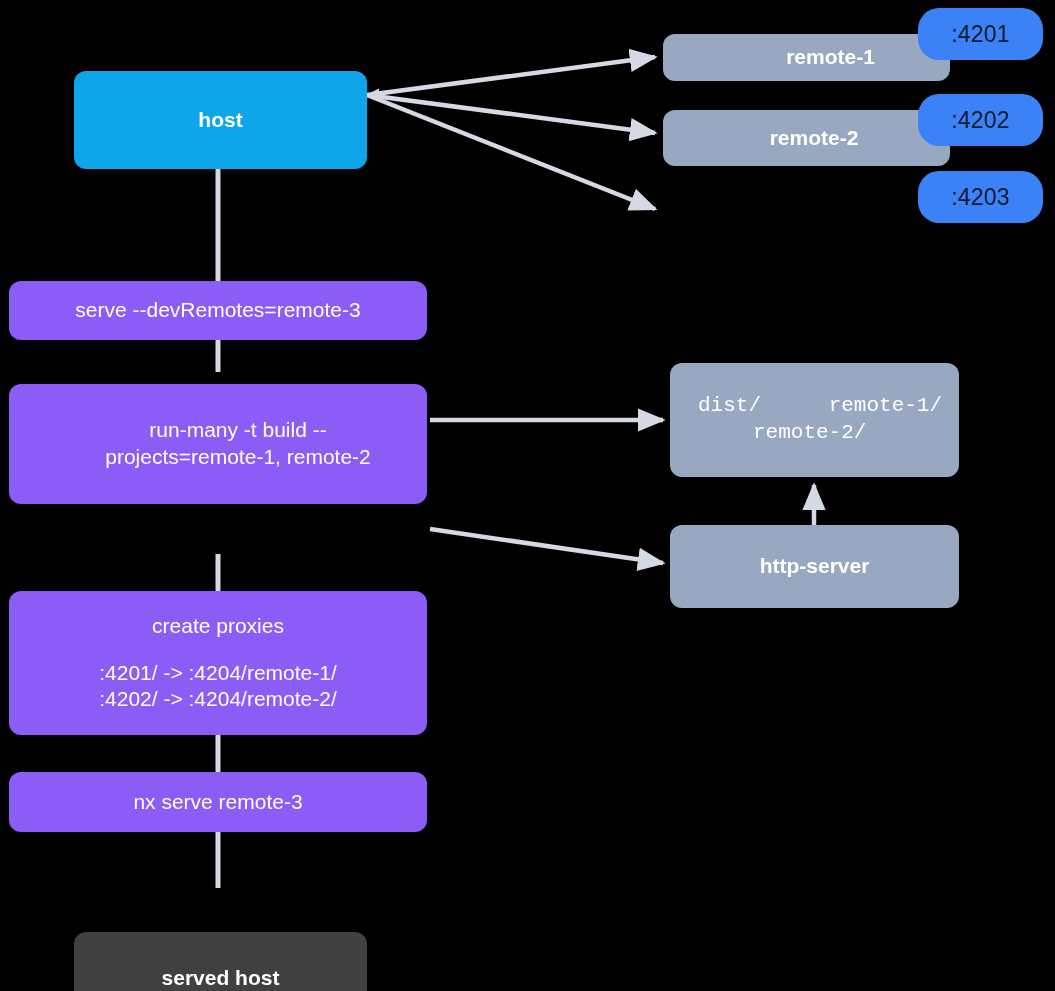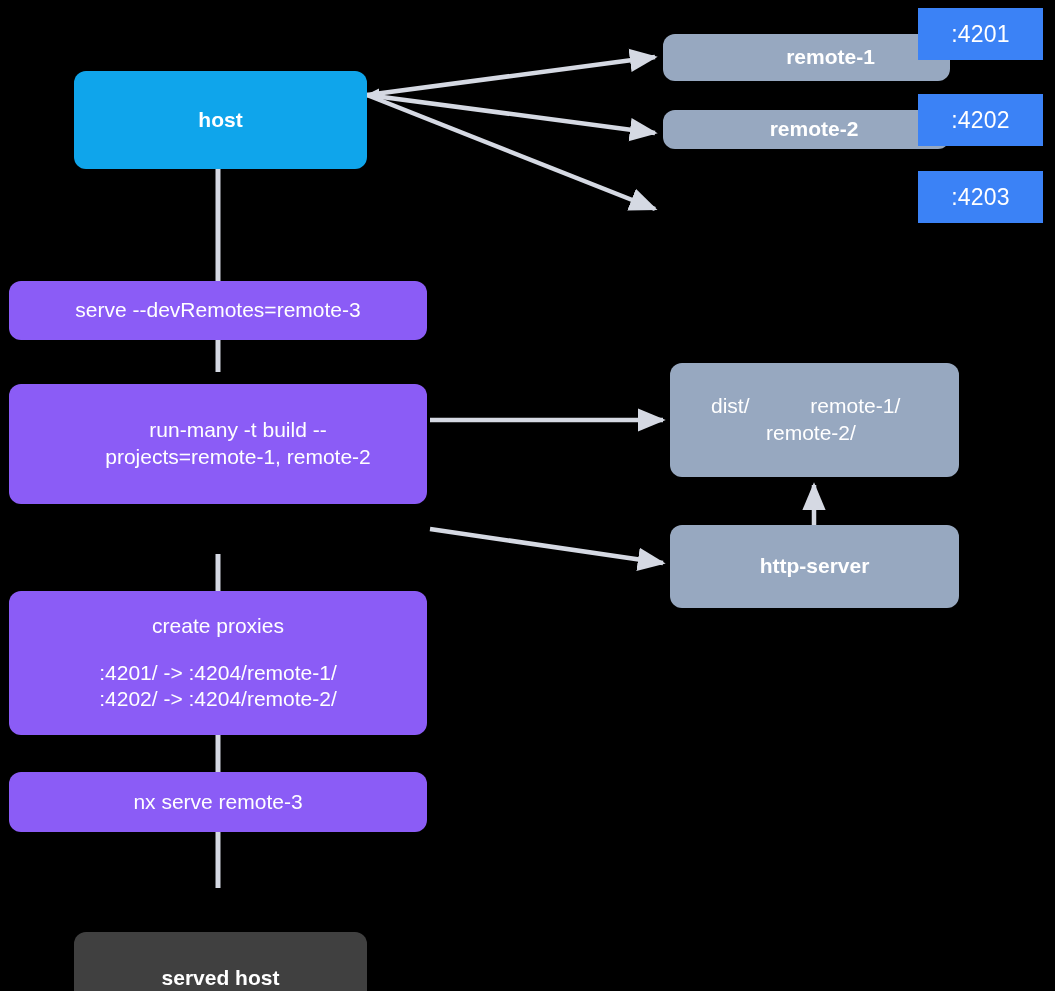--- a/index.html
+++ b/index.html
@@ -18,26 +18,26 @@
   }
   .node.host{background:#0FA5EB;font-weight:bold;font-size:21px;margin-top:24px;}
   .node.served{background:#404040;font-weight:bold;font-size:21px;margin-top:44px;}
   .node.remote{background:#97A8C0;font-weight:bold;font-size:21px;}
   .node.grayblock{background:#97A8C0;font-weight:normal;font-size:21px;}
   .node.grayblock.bold{font-weight:bold;}
   .node.cmd{background:#8b5cf6;font-weight:normal;font-size:21px;}
 
   .badge{
     position:absolute;box-sizing:border-box;background:#3B82F6;
-    border-radius:0;color:#ffffff;font-size:23px;font-weight:normal;
+    border-radius:21px;color:#0f172a;font-size:23px;font-weight:normal;
     display:flex;align-items:center;justify-content:center;
     letter-spacing:.2px;
   }
 
-  .dist-inner{width:100%;padding-left:41px;box-sizing:border-box;text-align:left;}
+  .dist-inner{width:100%;padding-left:28px;box-sizing:border-box;text-align:left;font-family:Liberation Mono, monospace;}
   .dist-inner .ind{padding-left:55px;}
 
   .cmd .line{display:block;}
   .cmd .gap{display:block;height:20px;}
 </style>
 </head>
 <body>
 
 <div id="canvas">
 
@@ -76,21 +76,21 @@
     <span>host</span>
   </div>
 
   <div class="node remote" style="left:663px;top:34px;width:287px;height:47px;padding-left:48px;">
     <span>remote-1</span>
   </div>
   <div class="badge" style="left:918px;top:8px;width:125px;height:52px;">
     <span>:4201</span>
   </div>
 
-  <div class="node remote" style="left:663px;top:110px;width:287px;height:39px;padding-left:15px;">
+  <div class="node remote" style="left:663px;top:110px;width:287px;height:56px;padding-left:15px;">
     <span>remote-2</span>
   </div>
   <div class="badge" style="left:918px;top:94px;width:125px;height:52px;">
     <span>:4202</span>
   </div>
 
   <div class="badge" style="left:918px;top:171px;width:125px;height:52px;">
     <span>:4203</span>
   </div>
 

